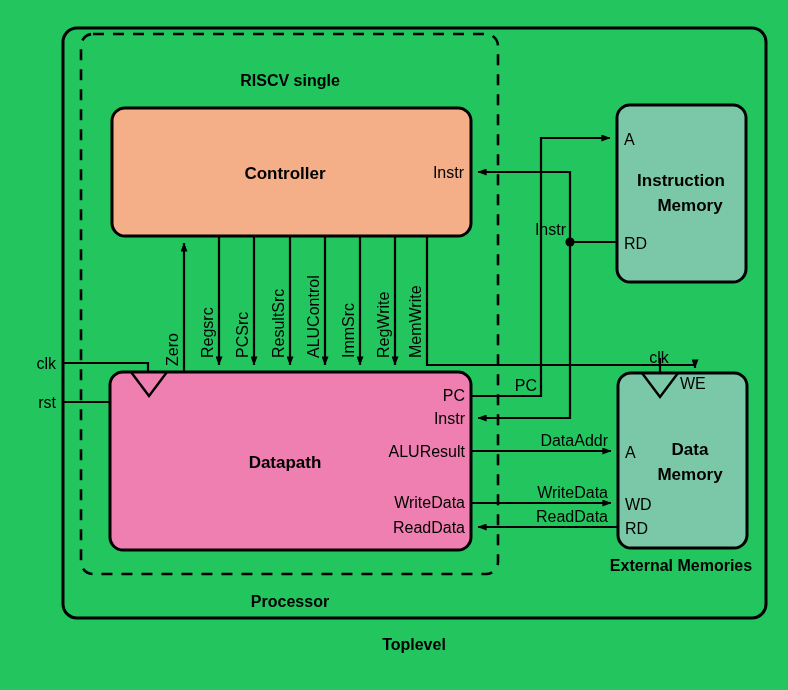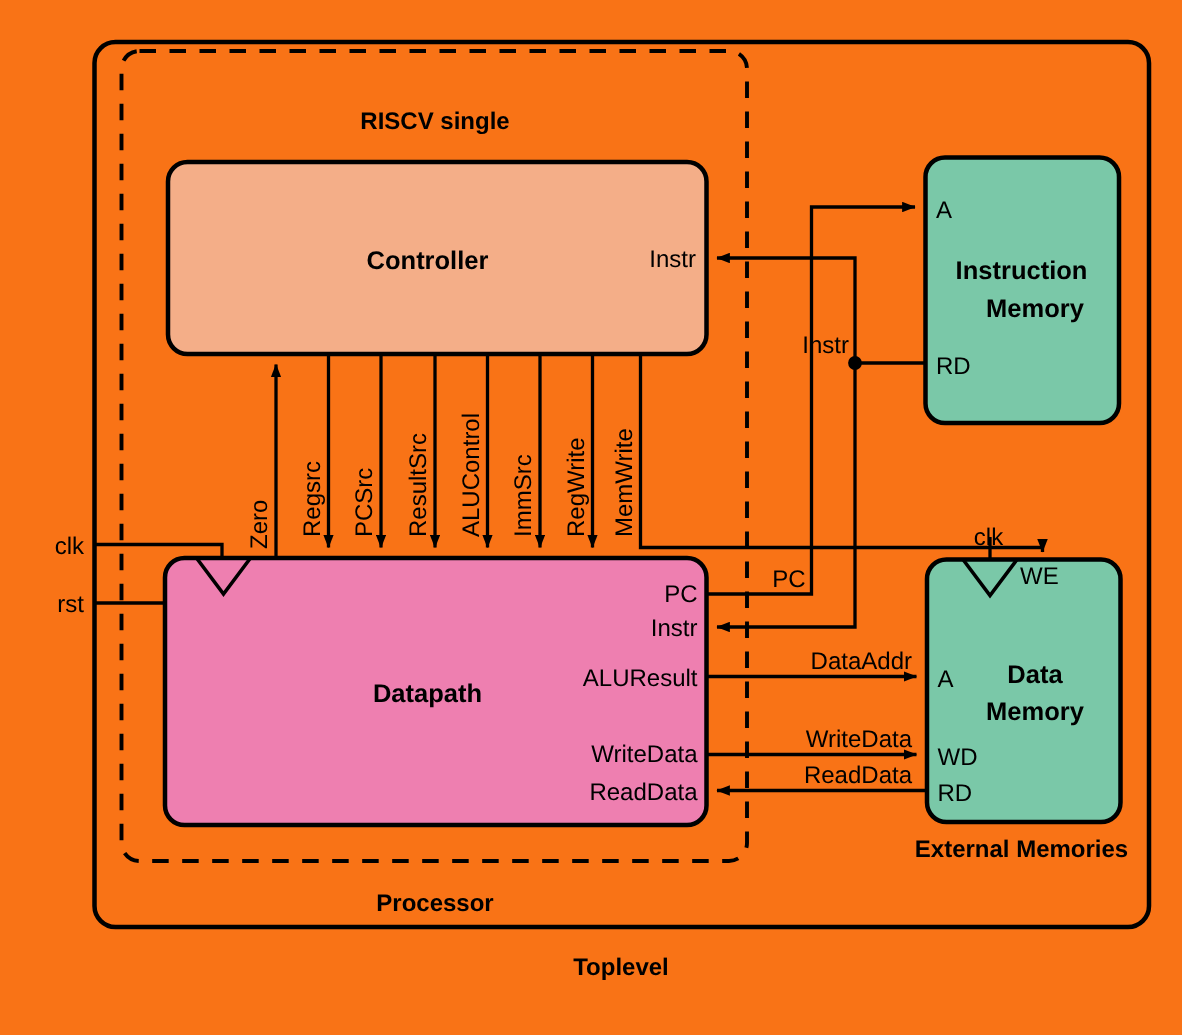--- a/index.html
+++ b/index.html
@@ -7,21 +7,21 @@
     padding: 0;
     background: #ffffff;
   }
   body {
     font-family: "Liberation Sans", sans-serif;
   }
   #diagram-root {
     position: relative;
     width: 788px;
     height: 690px;
-    background: #f97316;
+    background: #22c55e;
     overflow: hidden;
   }
   svg.canvas {
     position: absolute;
     left: 0;
     top: 0;
     width: 788px;
     height: 690px;
   }
   text {

